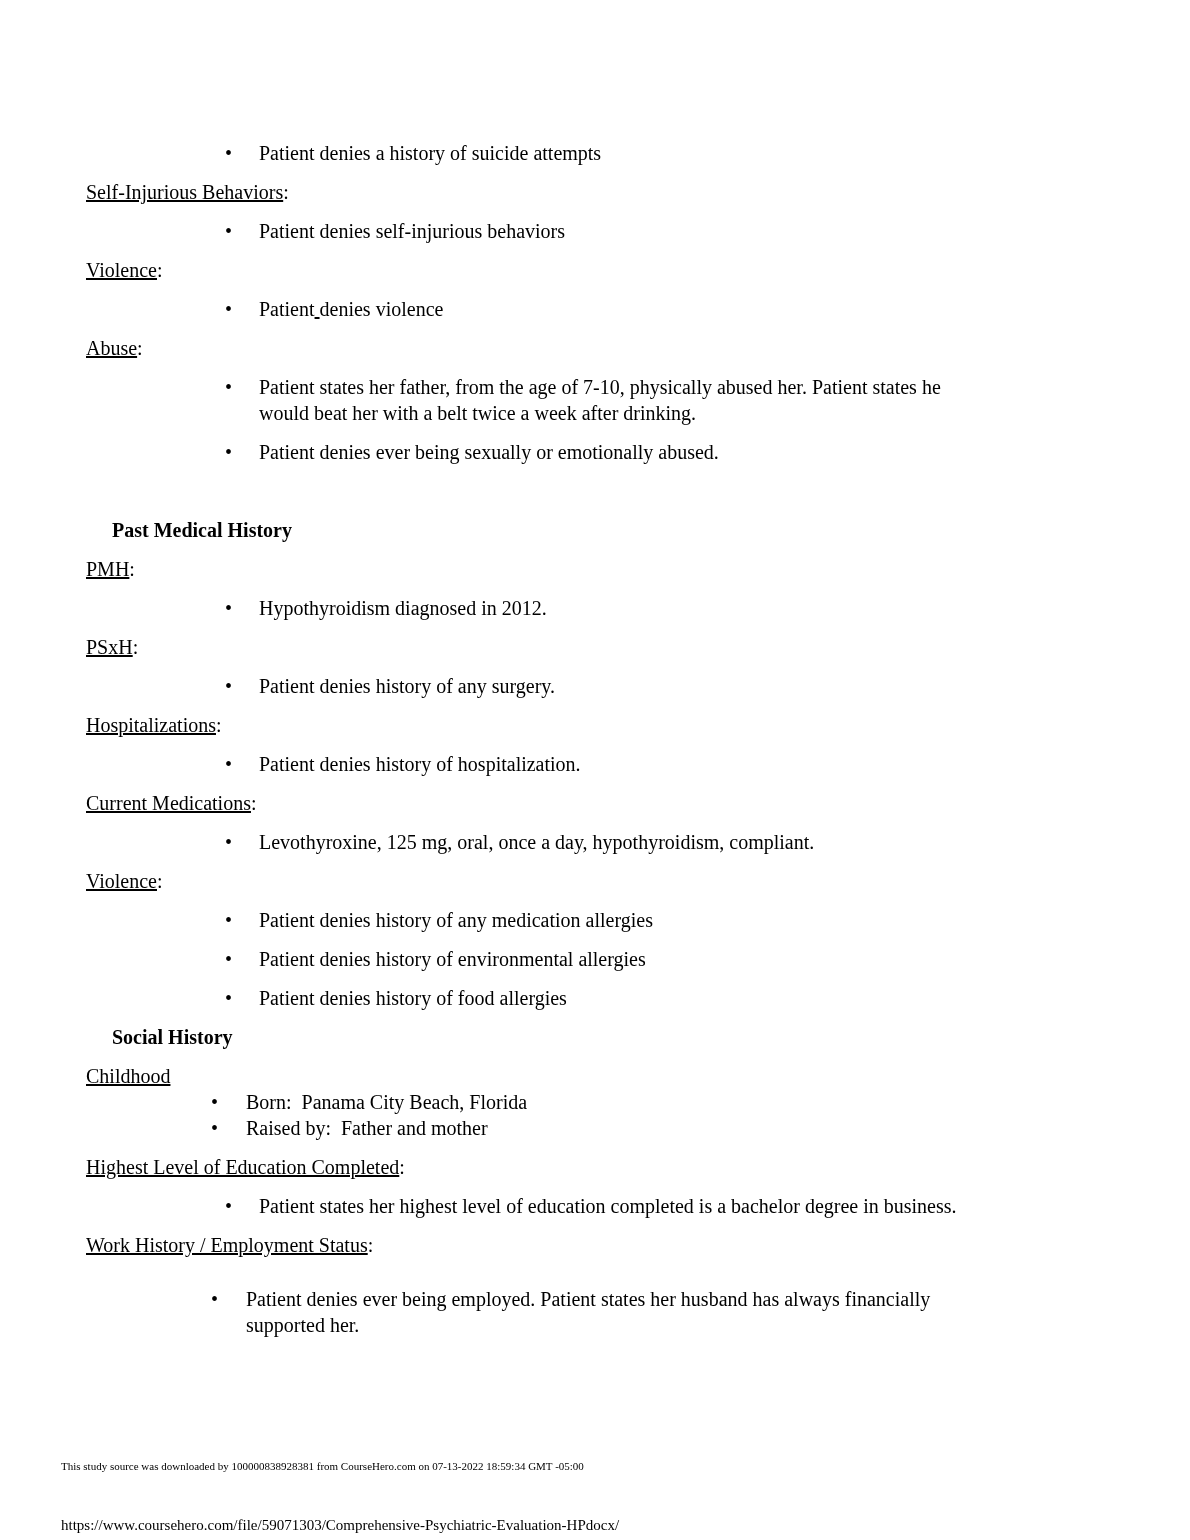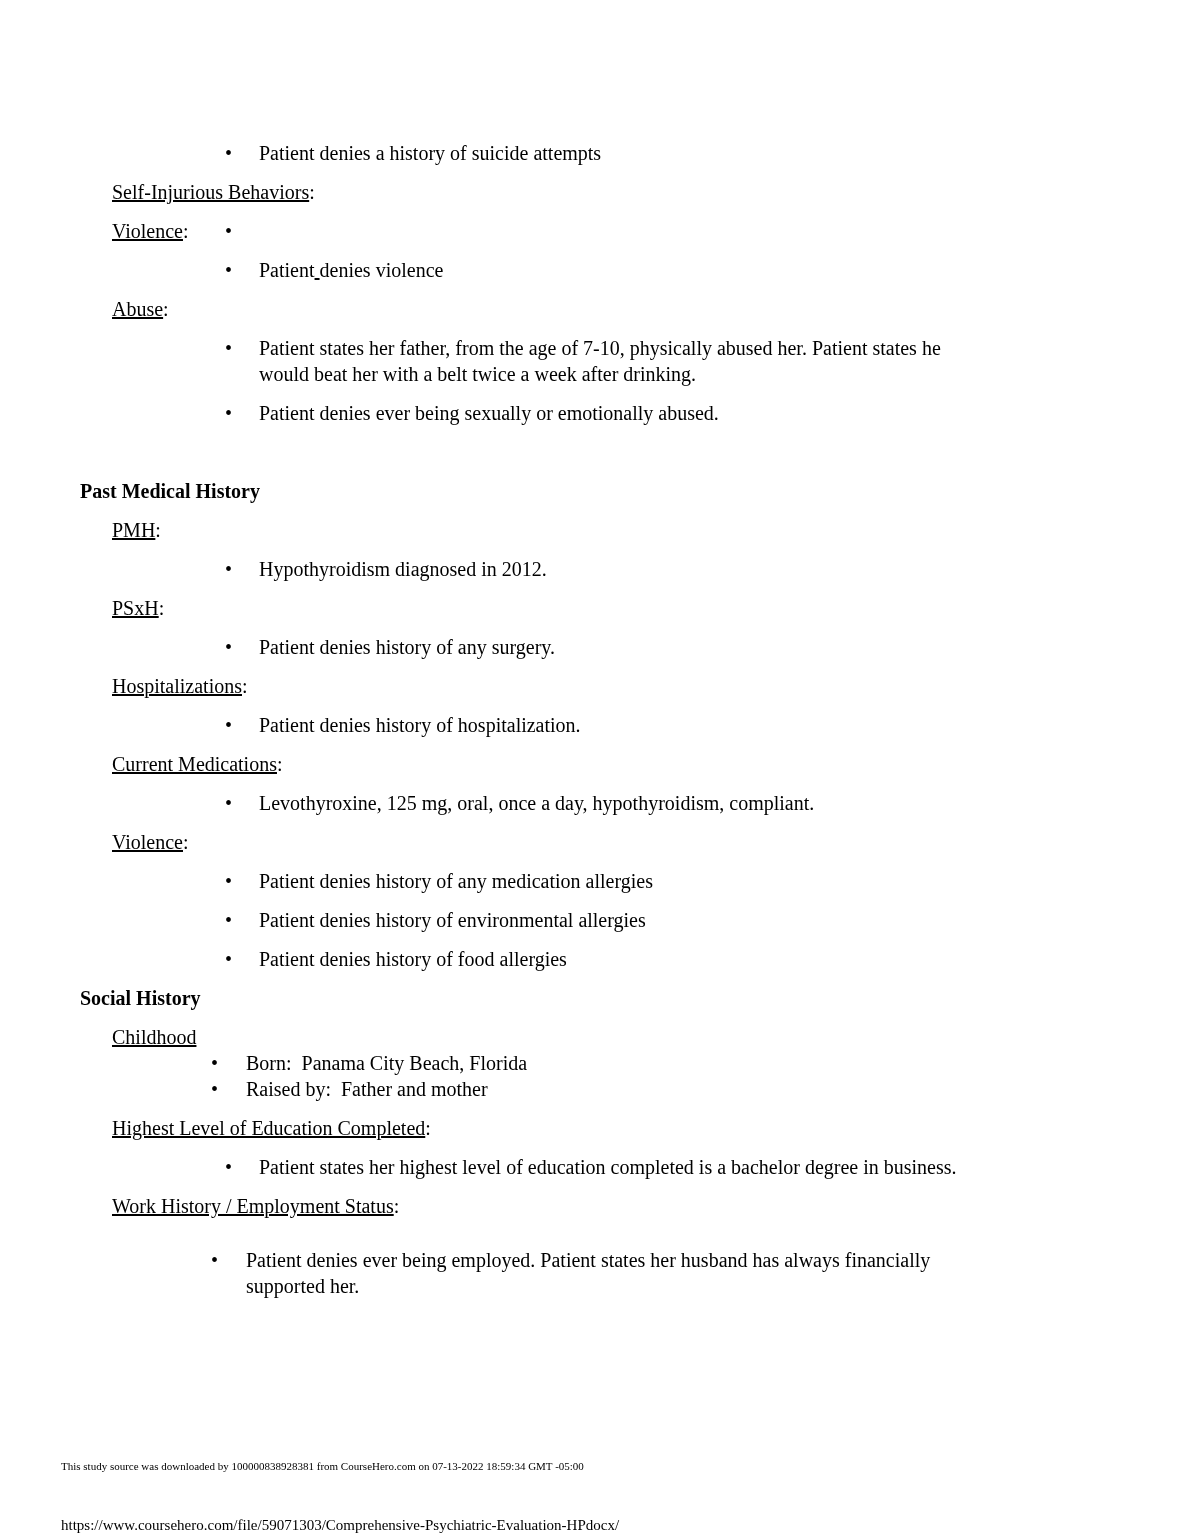--- a/index.html
+++ b/index.html
@@ -10,22 +10,22 @@
     background: #ffffff;
     color: #000000;
     font-family: "Liberation Serif", serif;
     font-size: 20px;
     overflow: hidden;
   }
   .content { padding-top: 140px; }
   .p { line-height: 26px; margin: 0 0 13px 0; }
   .mb0 { margin-bottom: 0; }
   .mt9 { }
-  .h-bold { font-weight: bold; padding-left: 80px; }
-  .h-und { padding-left: 112px; }
+  .h-bold { font-weight: bold; padding-left: 112px; }
+  .h-und { padding-left: 86px; }
   .h-und .u { text-decoration: underline; }
   .li { position: relative; padding-left: 259px; }
   .li .blt { position: absolute; left: 225px; top: 0; }
   .li .txt { display: inline-block; max-width: 730px; white-space: pre-wrap; vertical-align: top; }
   .li.tight { padding-left: 246px; }
   .li.tight .blt { left: 211px; }
   .li.tight .txt { max-width: 700px; }
   .u-space { text-decoration: underline; }
   .spacer-39 { height: 39px; }
   .spacer-15 { height: 15px; }
@@ -42,20 +42,21 @@
       <span class="blt">•</span>
       <span class="txt">Patient denies a history of suicide attempts</span>
     </div>
 
     <div class="p h-und">
       <span class="u">Self-Injurious Behaviors</span><span>:</span>
     </div>
 
     <div class="p li">
       <span class="blt">•</span>
+      <span class="txt">Patient denies self-injurious behaviors</span>
     </div>
 
     <div class="p h-und">
       <span class="u">Violence</span><span>:</span>
     </div>
 
     <div class="p li">
       <span class="blt">•</span>
       <span class="txt"><span>Patient</span><span class="u-space">&nbsp;</span><span>denies violence</span></span>
     </div>

